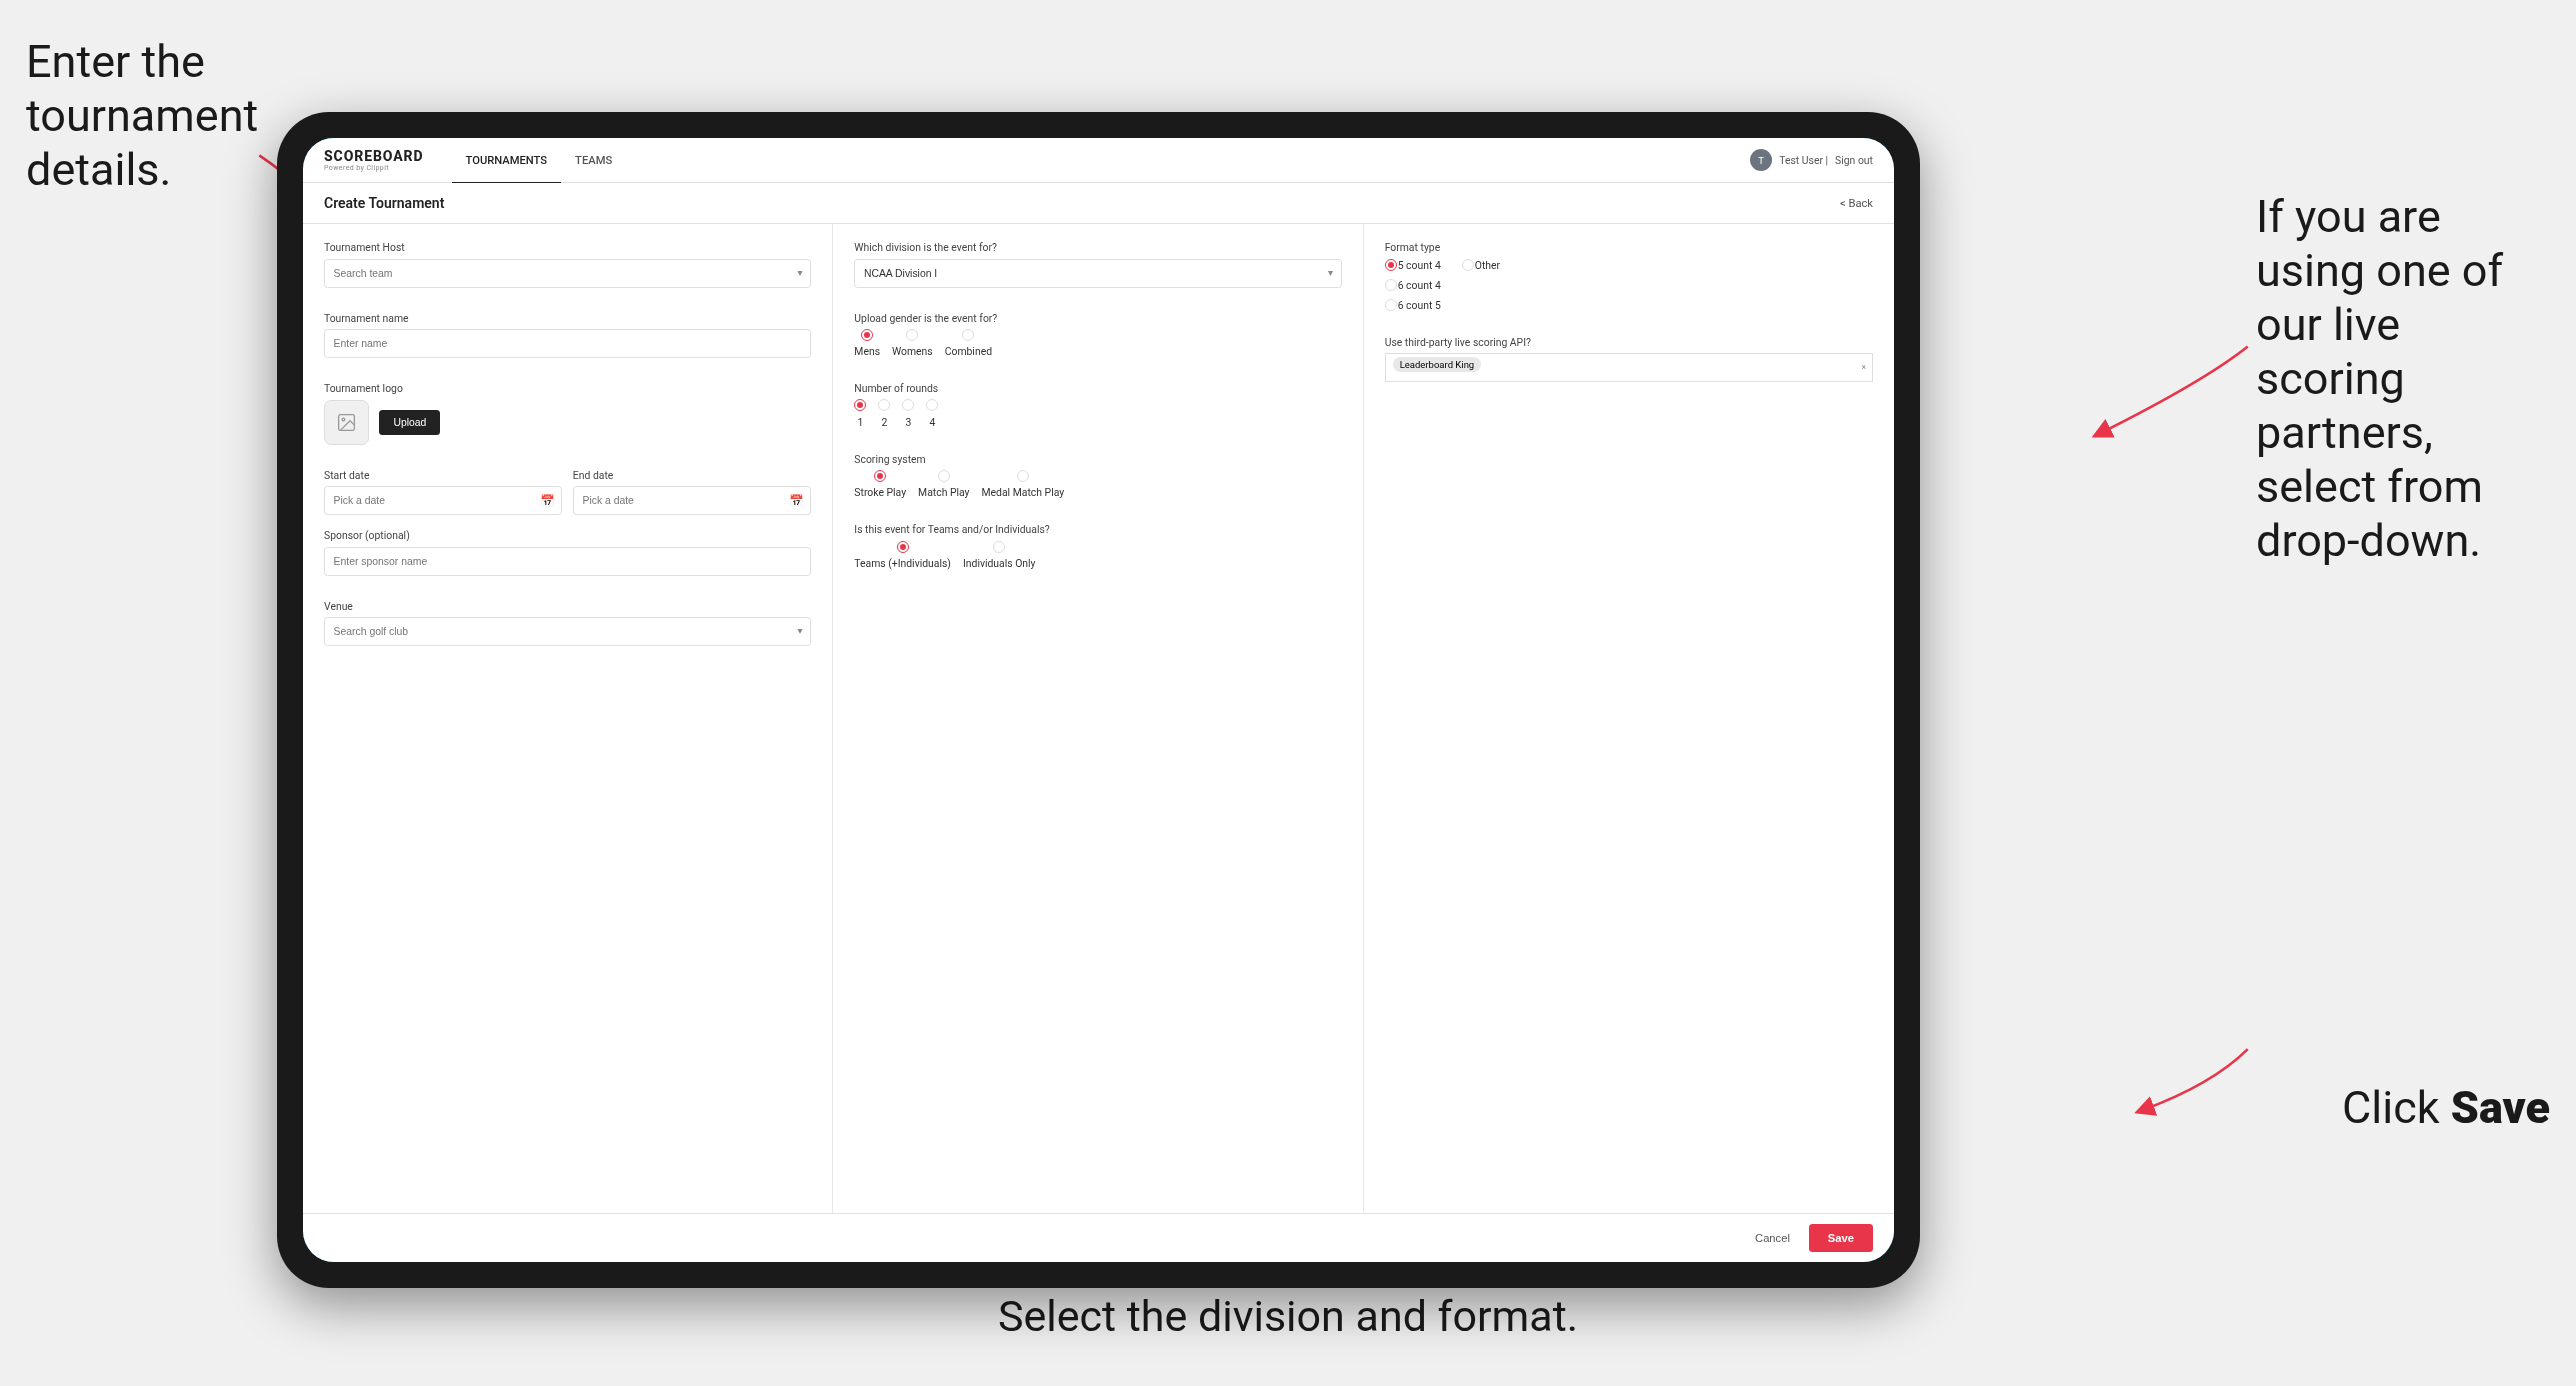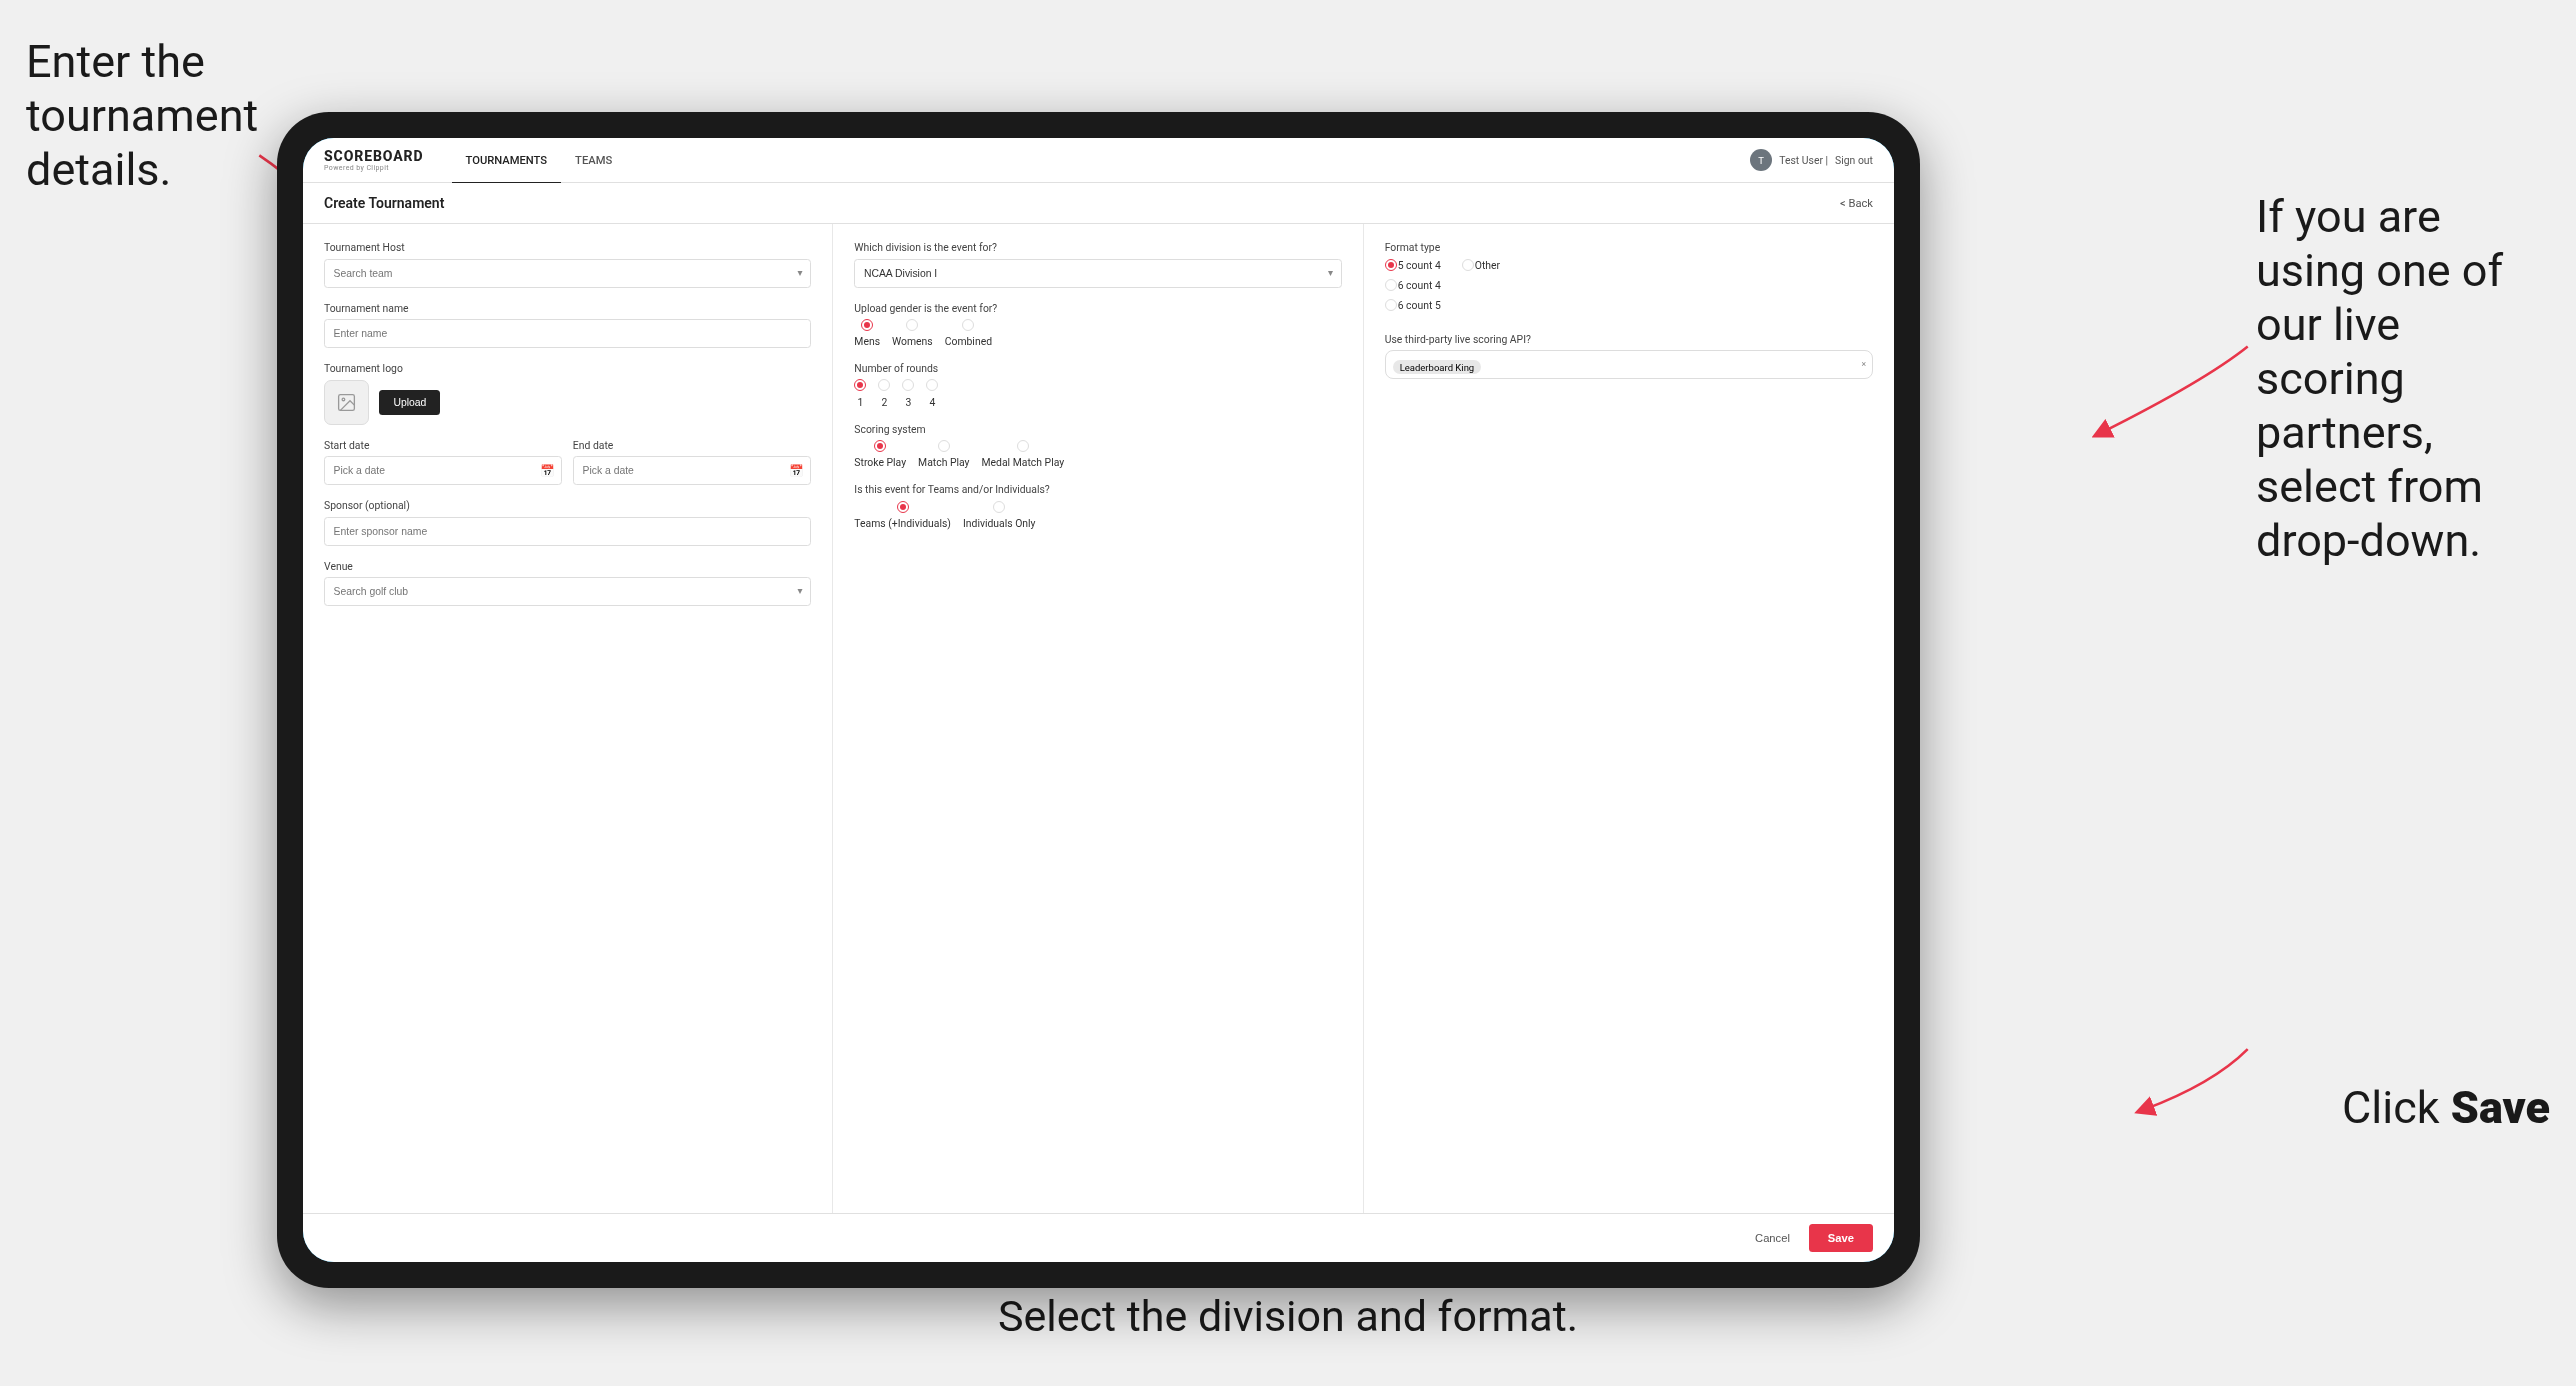--- a/index.html
+++ b/index.html
@@ -183,21 +183,21 @@
     }
     .form-column {
       padding: 17.3px 21px;
       border-right: 0.9px solid #e8e8e8;
     }
     .form-column:last-child {
       border-right: none;
     }
 
     .form-group {
-      margin-bottom: 14px;
+      margin-bottom: 24px;
     }
     .form-label {
       font-size: 10.4px;
       color: #444;
       margin-bottom: 4.3px;
       display: block;
     }
     .form-input {
       width: 100%;
       height: 29px;
@@ -344,25 +344,25 @@
 
     
     .api-select-wrap {
       position: relative;
       width: 100%;
     }
     .api-select-field {
       width: 100%;
       min-height: 29px;
       border: 0.9px solid #ddd;
-      border-radius: 8px;
+      border-radius: 0;
       padding: 3.5px 28px 3.5px 7px;
       font-size: 10.4px;
       display: flex;
-      align-items: flex-end;
+      align-items: flex-start;
       background: #fff;
     }
     .api-tag {
       background: #e8e8e8;
       padding: 1.7px 7px;
       border-radius: 10.4px;
       font-size: 9.5px;
       display: flex;
       align-items: center;
       gap: 3.5px;

